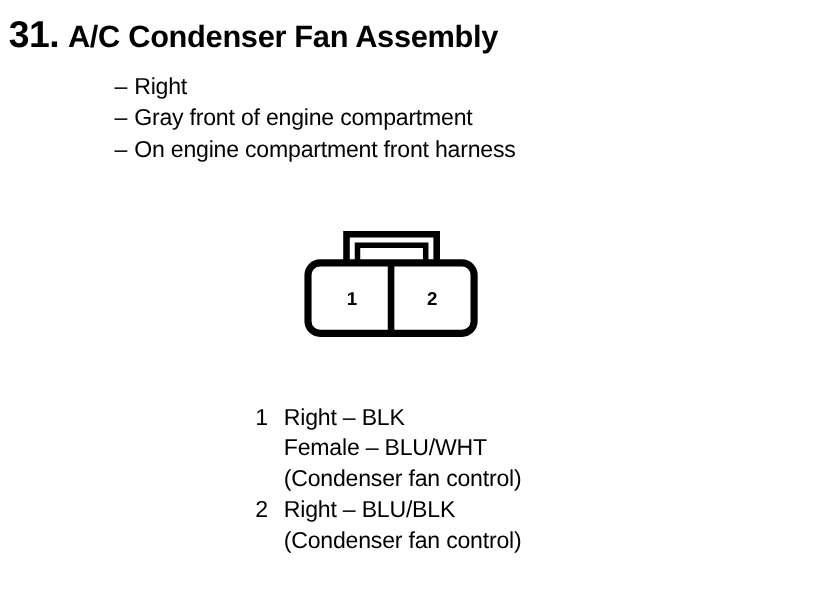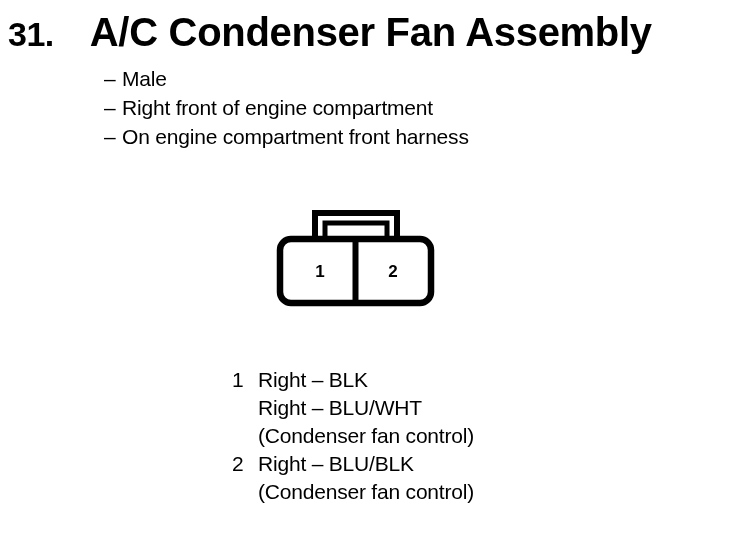--- a/index.html
+++ b/index.html
@@ -26,25 +26,25 @@
     align-items: baseline;
     white-space: nowrap;
   }
   #heading .num {
     font-size: 34px;
     font-weight: bold;
     letter-spacing: -0.5px;
     line-height: 38px;
   }
   #heading .title {
-    font-size: 40px;
+    font-size: 28px;
     font-weight: bold;
     letter-spacing: -0.3px;
     line-height: 38px;
-    margin-left: 36px;
+    margin-left: 8px;
   }
 
   
   #spec-list {
     position: absolute;
     left: 104px;
     top: 64px;
   }
   .spec-row {
     display: flex;
@@ -123,26 +123,26 @@
 
 <div id="heading">
   <span class="num">31.</span>
   <span class="title">A/C Condenser Fan Assembly</span>
 </div>
 
 <div id="spec-list">
 
   <div class="spec-row">
     <span class="spec-dash">–</span>
-    <span class="spec-text">Male</span>
+    <span class="spec-text">Right</span>
   </div>
 
   <div class="spec-row">
     <span class="spec-dash">–</span>
-    <span class="spec-text">Right front of engine compartment</span>
+    <span class="spec-text">Gray front of engine compartment</span>
   </div>
 
   <div class="spec-row">
     <span class="spec-dash">–</span>
     <span class="spec-text">On engine compartment front harness</span>
   </div>
 
 </div>
 
 <div id="connector-figure">
@@ -164,21 +164,21 @@
 
 <div id="pin-descriptions">
 
   <div class="pin-block">
     <div class="pin-line">
       <span class="pin-num">1</span>
       <span class="pin-text">Right – BLK</span>
     </div>
     <div class="pin-line">
       <span class="pin-num blank">&nbsp;</span>
-      <span class="pin-text">Right – BLU/WHT</span>
+      <span class="pin-text">Female – BLU/WHT</span>
     </div>
     <div class="pin-line">
       <span class="pin-num blank">&nbsp;</span>
       <span class="pin-text">(Condenser fan control)</span>
     </div>
   </div>
 
   <div class="pin-block">
     <div class="pin-line">
       <span class="pin-num">2</span>

